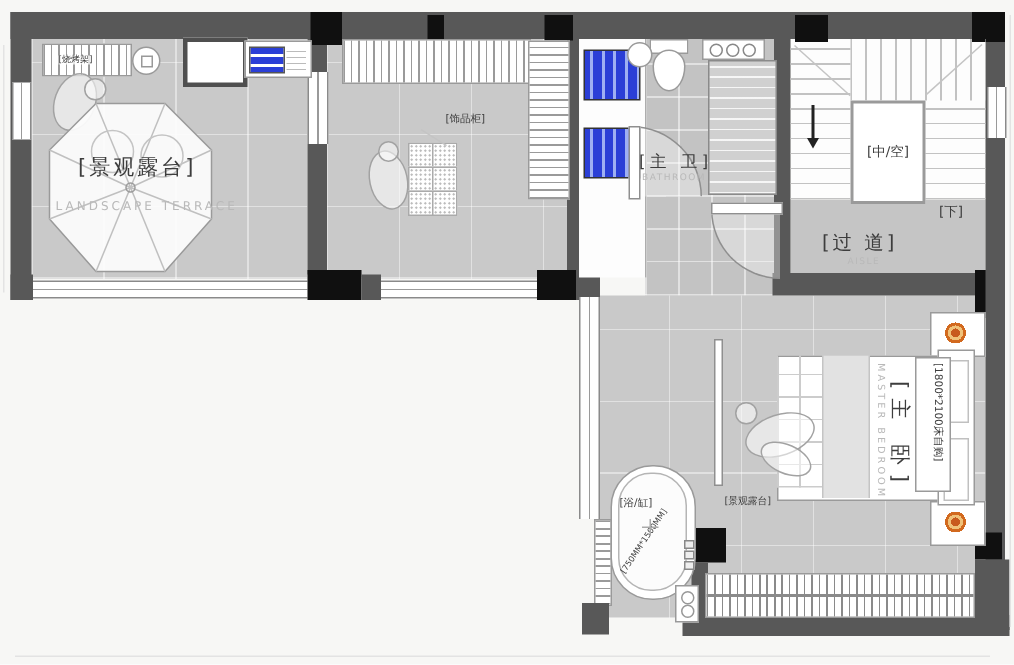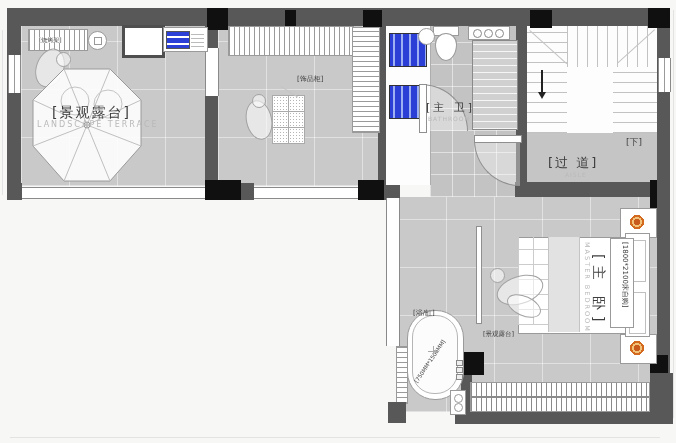--- a/index.html
+++ b/index.html
@@ -131,21 +131,21 @@
         <line x1="57" y1="59" x2="34" y2="115"></line>
       <line x1="57" y1="59" x2="3" y2="80"></line>
         <line x1="57" y1="59" x2="3" y2="34"></line>
     </g>
     <circle cx="45" cy="35" r="14" fill="none" stroke="#c4c4c4"></circle>
     <circle cx="78" cy="38" r="14" fill="none" stroke="#c4c4c4"></circle>
     <circle cx="57" cy="59" r="3" fill="none" stroke="#9a9a9a"></circle>
   </svg>
 
   <span class="lbl" style="left:52px;top:105px;font-size:14px;letter-spacing:2px;">[景观露台]</span>
-  <span class="lbl faint" style="left:37px;top:121px;font-size:8px;letter-spacing:2px;">LANDSCAPE TERRACE</span>
+  <span class="lbl faint" style="left:37px;top:134px;font-size:8px;letter-spacing:2px;">LANDSCAPE TERRACE</span>
 
   <div class="abs hatch-v" style="left:228px;top:26px;width:124px;height:28px;"></div>
   <div class="abs hatch-h" style="left:352px;top:27px;width:26px;height:104px;"></div>
   <div class="abs" style="left:272px;top:95px;width:32px;height:48px;">
     <div class="abs speck" style="left:0;top:0;width:15px;height:15px;"></div>
       <div class="abs speck" style="left:16px;top:0;width:15px;height:15px;"></div>
     <div class="abs speck" style="left:0;top:16px;width:15px;height:15px;"></div>
       <div class="abs speck" style="left:16px;top:16px;width:15px;height:15px;"></div>
     <div class="abs speck" style="left:0;top:32px;width:15px;height:15px;"></div>
       <div class="abs speck" style="left:16px;top:32px;width:15px;height:15px;"></div>
@@ -174,20 +174,23 @@
   <span class="lbl faint" style="left:428px;top:116px;font-size:6px;letter-spacing:1px;">BATHROOM</span>
 
   <div class="abs arc2" style="left:474px;top:140px;width:45px;height:45px;"></div>
   <div class="abs leaf" style="left:474px;top:135px;width:46px;height:6px;"></div>
 
   <div class="abs treads-h" style="left:527px;top:26px;width:40px;height:107px;"></div>
   <div class="abs treads-v" style="left:567px;top:26px;width:90px;height:41px;"></div>
   <div class="abs treads-h" style="left:613px;top:67px;width:44px;height:66px;"></div>
   <div class="abs diag" style="left:530px;top:30px;width:50px;transform:rotate(42deg);"></div>
   <div class="abs diag" style="left:655px;top:30px;width:50px;transform:rotate(138deg);"></div>
+  <div class="abs" style="left:567px;top:67px;width:46px;height:65px;background:#fff;border:2px solid #9a9a9a;display:flex;align-items:center;justify-content:center;">
+    <span style="font-size:9px;color:#3d3d3d;white-space:nowrap;">[中/空]</span>
+  </div>
   <div class="abs" style="left:541px;top:70px;width:2px;height:22px;background:#222;"></div>
   <div class="abs" style="left:538px;top:92px;width:0;height:0;border-left:4px solid transparent;border-right:4px solid transparent;border-top:7px solid #222;"></div>
 
   <span class="lbl" style="left:626px;top:138px;font-size:9px;">[下]</span>
   <span class="lbl" style="left:548px;top:156px;font-size:13px;letter-spacing:2px;">[过 道]</span>
   <span class="lbl faint" style="left:565px;top:172px;font-size:6px;letter-spacing:1px;">AISLE</span>
 
   <div class="abs leaf" style="left:476px;top:226px;width:4px;height:96px;"></div>
   <span class="lbl" style="left:483px;top:331px;font-size:6.5px;">[景观露台]</span>
 
@@ -207,21 +210,21 @@
   <span class="lbl" style="left:606px;top:254px;font-size:14px;letter-spacing:6px;transform:rotate(90deg);transform-origin:0 0;">[主 卧]</span>
   <div class="abs box" style="left:610px;top:238px;width:22px;height:88px;"></div>
   <span class="lbl" style="left:628px;top:242px;font-size:7px;transform:rotate(90deg);transform-origin:0 0;">[1800*2100床自购]</span>
 
   <div class="abs person" style="left:496px;top:276px;width:46px;height:26px;transform:rotate(-18deg);"></div>
   <div class="abs person" style="left:490px;top:268px;width:13px;height:13px;"></div>
   <div class="abs person" style="left:506px;top:296px;width:34px;height:18px;transform:rotate(24deg);"></div>
 
   <div class="abs box" style="left:407px;top:310px;width:55px;height:88px;border-radius:28px;"></div>
   <div class="abs" style="left:412px;top:315px;width:44px;height:77px;border:1px solid #b5b5b5;border-radius:22px;background:#fcfcfc;"></div>
-  <span class="lbl" style="left:413px;top:310px;font-size:7px;">[浴/缸]</span>
+  <span class="lbl" style="left:413px;top:332px;font-size:7px;">[浴/缸]</span>
   <span class="lbl" style="left:414px;top:381px;font-size:5.5px;transform:rotate(-56deg);transform-origin:0 0;">[750MM*1500MM]</span>
   <div class="abs" style="left:428px;top:351px;width:11px;height:1px;background:#aaa;"></div>
   <div class="abs" style="left:433px;top:346px;width:1px;height:11px;background:#aaa;"></div>
   <div class="abs" style="left:456px;top:360px;width:5px;height:4px;border:1px solid #888;background:#eee;"></div>
   <div class="abs" style="left:456px;top:367px;width:5px;height:4px;border:1px solid #888;background:#eee;"></div>
   <div class="abs" style="left:456px;top:374px;width:5px;height:4px;border:1px solid #888;background:#eee;"></div>
 
   <div class="abs box" style="left:450px;top:390px;width:14px;height:23px;">
     <div class="abs" style="left:3px;top:3px;width:7px;height:7px;border:1px solid #999;border-radius:50%;"></div>
     <div class="abs" style="left:3px;top:12px;width:7px;height:7px;border:1px solid #999;border-radius:50%;"></div>

